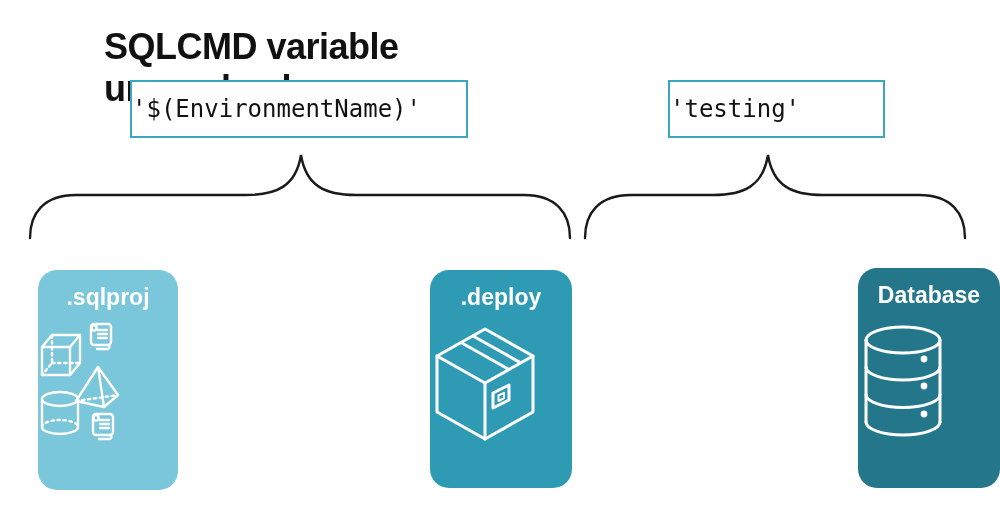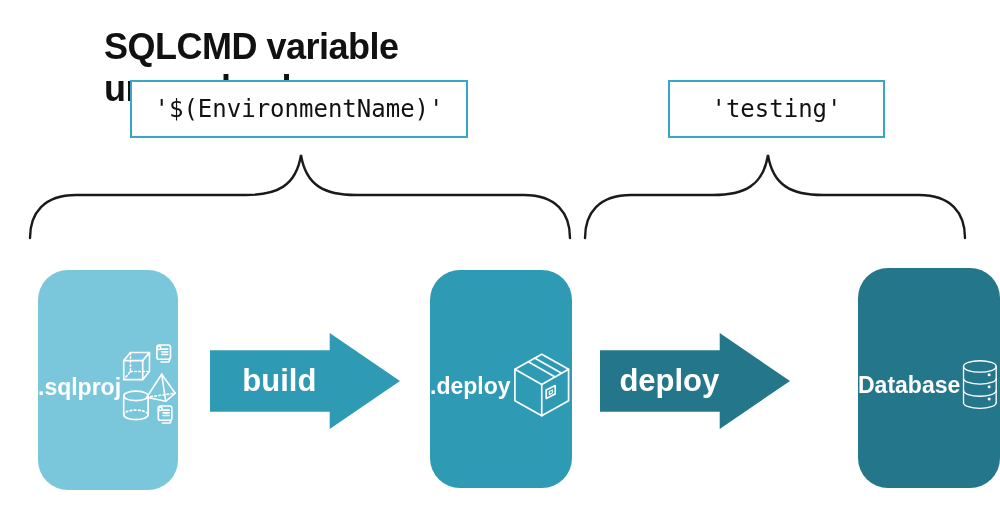--- a/index.html
+++ b/index.html
@@ -9,31 +9,31 @@
   }
   .section-title{
     position:absolute;top:26px;width:400px;text-align:left;
     font-size:36px;font-weight:bold;color:var(--text,#111111);letter-spacing:-0.5px;
   }
   .section-title.left{left:104px;}
   .section-title.right{left:567px;}
   .code-box{
     position:absolute;top:80px;height:58px;background:#fff;
     border:2.5px solid var(--code-box-border,#3BA6C2);
-    display:flex;align-items:center;justify-content:center;box-sizing:border-box;
+    display:flex;align-items:center;box-sizing:border-box;
   }
   .code-box.left{left:130px;width:338px;}
   .code-box.right{left:668px;width:217px;}
   .code-text{
     font-family:"DejaVu Sans Mono",monospace;font-size:24px;color:var(--text,#111111);
     white-space:pre;
   }
   .braces{position:absolute;left:0;top:0;pointer-events:none;}
   .card{
-    position:absolute;border-radius:30px;display:flex;flex-direction:row;align-items:center;
+    position:absolute;border-radius:19px;display:flex;flex-direction:column;
   }
   .card.sqlproj{left:38px;top:270px;width:140px;height:220px;background:var(--light-blue,#7AC6DA);}
   .card.dacpac{left:430px;top:270px;width:142px;height:218px;background:var(--medium-teal,#2E9AB4);}
   .card.database{left:818px;top:268px;width:142px;height:220px;background:var(--dark-teal,#24768B);margin-left:40px;}
   .card-title{
     margin-top:14px;font-size:23px;font-weight:bold;color:var(--card-text,#ffffff);text-align:center;
   }
   .card-icon{margin-top:6px;}
   .arrow{
     position:absolute;top:333px;width:190px;height:96px;
@@ -107,42 +107,36 @@
         <g transform="translate(52,94)">
           <rect x="3" y="3" width="20" height="21" rx="3"></rect>
           <circle cx="6" cy="7" r="2.6"></circle>
           <path d="M10,9 H19 M10,13 H19 M10,17 H19"></path>
           <path d="M20,24 q3,2 0,4 h-11"></path>
         </g>
       </g>
     </svg>
   </div>
 
-  <div class="arrow build">
-    <span class="arrow-label">build</span>
-  </div>
 
   <div class="card dacpac">
     <div class="card-title">.deploy</div>
     <svg class="card-icon" width="110" height="122" viewBox="0 0 110 122" style="margin-top:12px;">
       <g fill="none" stroke="#ffffff" stroke-width="3" stroke-linejoin="round" stroke-linecap="round">
         <path d="M55,6 L103,33 L103,89 L55,116 L7,89 L7,33 Z"></path>
         <path d="M7,33 L55,60 L103,33"></path>
         <path d="M55,60 L55,116"></path>
         <path d="M31,19.5 L79,46.5"></path>
         <path d="M43,13 L89,38.9"></path>
         <path d="M63,70 L79,62 L79,77 L63,85 Z"></path>
         <path d="M68.5,72.5 L74,69.8 L74,75.2 L68.5,78 Z" stroke-width="2"></path>
       </g>
     </svg>
   </div>
 
-  <div class="arrow deploy">
-    <span class="arrow-label">deploy</span>
-  </div>
 
   <div class="card database">
     <div class="card-title">Database</div>
     <svg class="card-icon" width="90" height="118" viewBox="0 0 90 118" style="margin-top:14px;">
       <g fill="none" stroke="#ffffff" stroke-width="3" stroke-linecap="round">
         <ellipse cx="45" cy="17" rx="37" ry="13"></ellipse>
         <path d="M8,17 L8,99 M82,17 L82,99"></path>
         <path d="M8,99 A37,13 0 0 0 82,99"></path>
         <path d="M8,44 A37,13 0 0 0 82,44"></path>
         <path d="M8,71.5 A37,13 0 0 0 82,71.5"></path>

